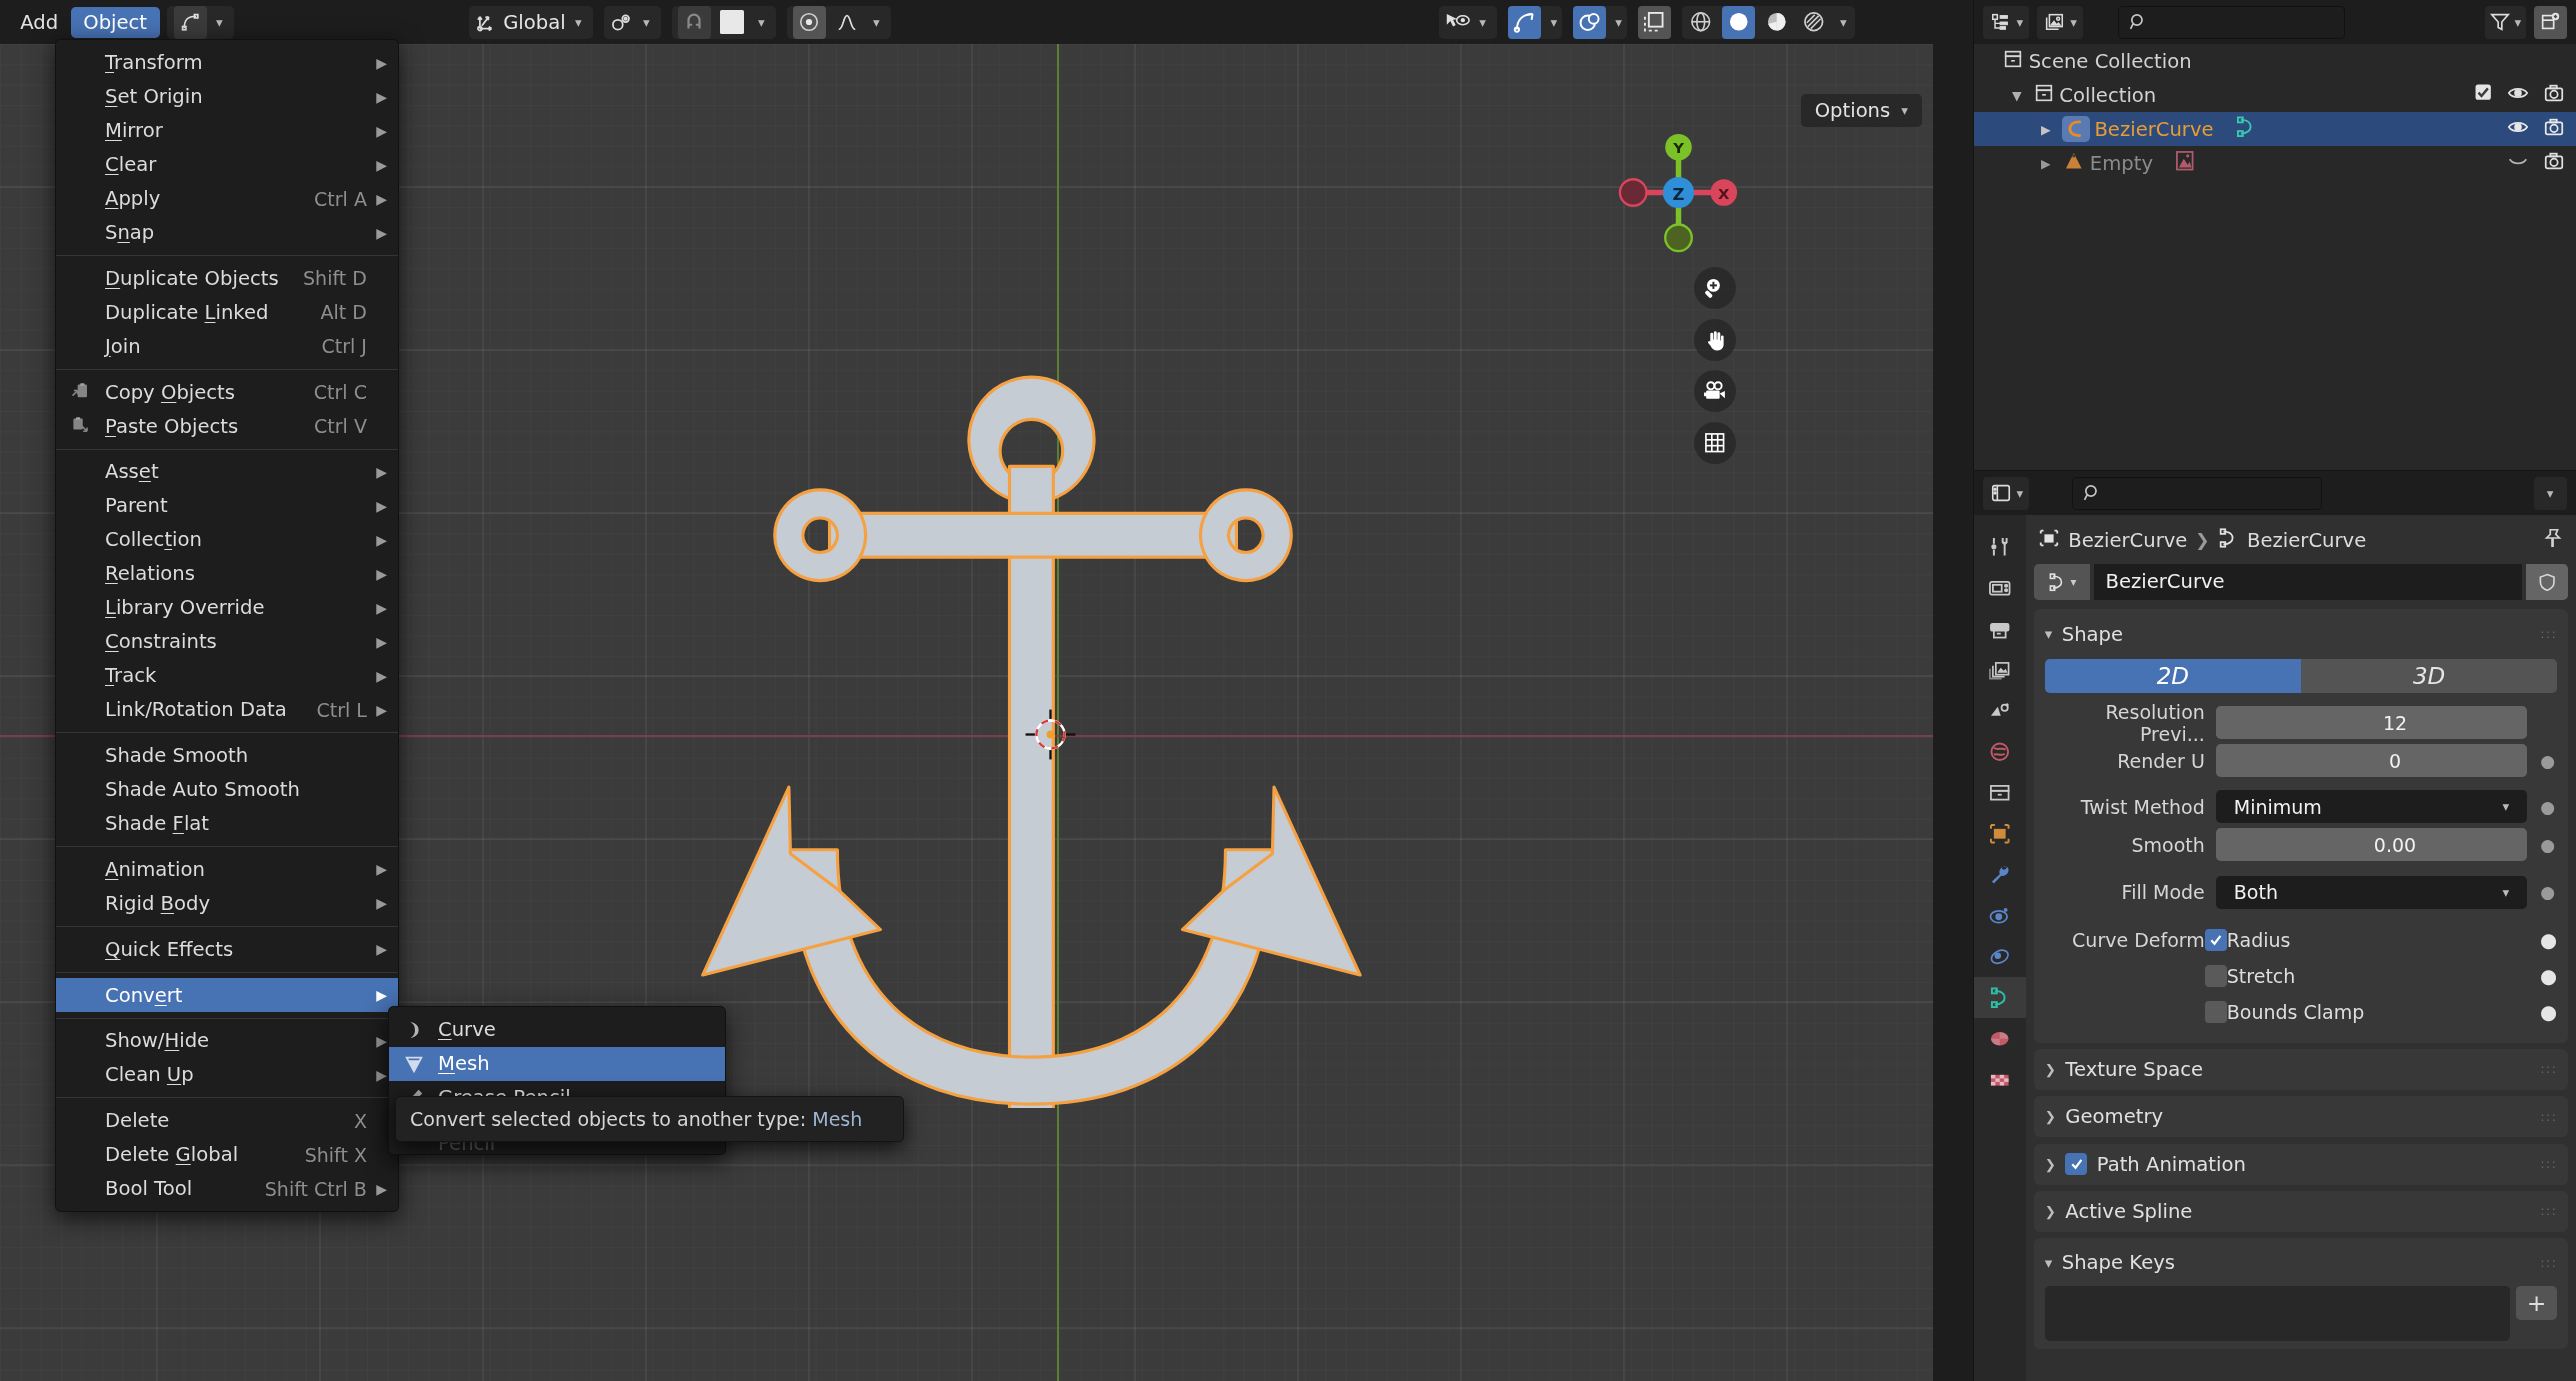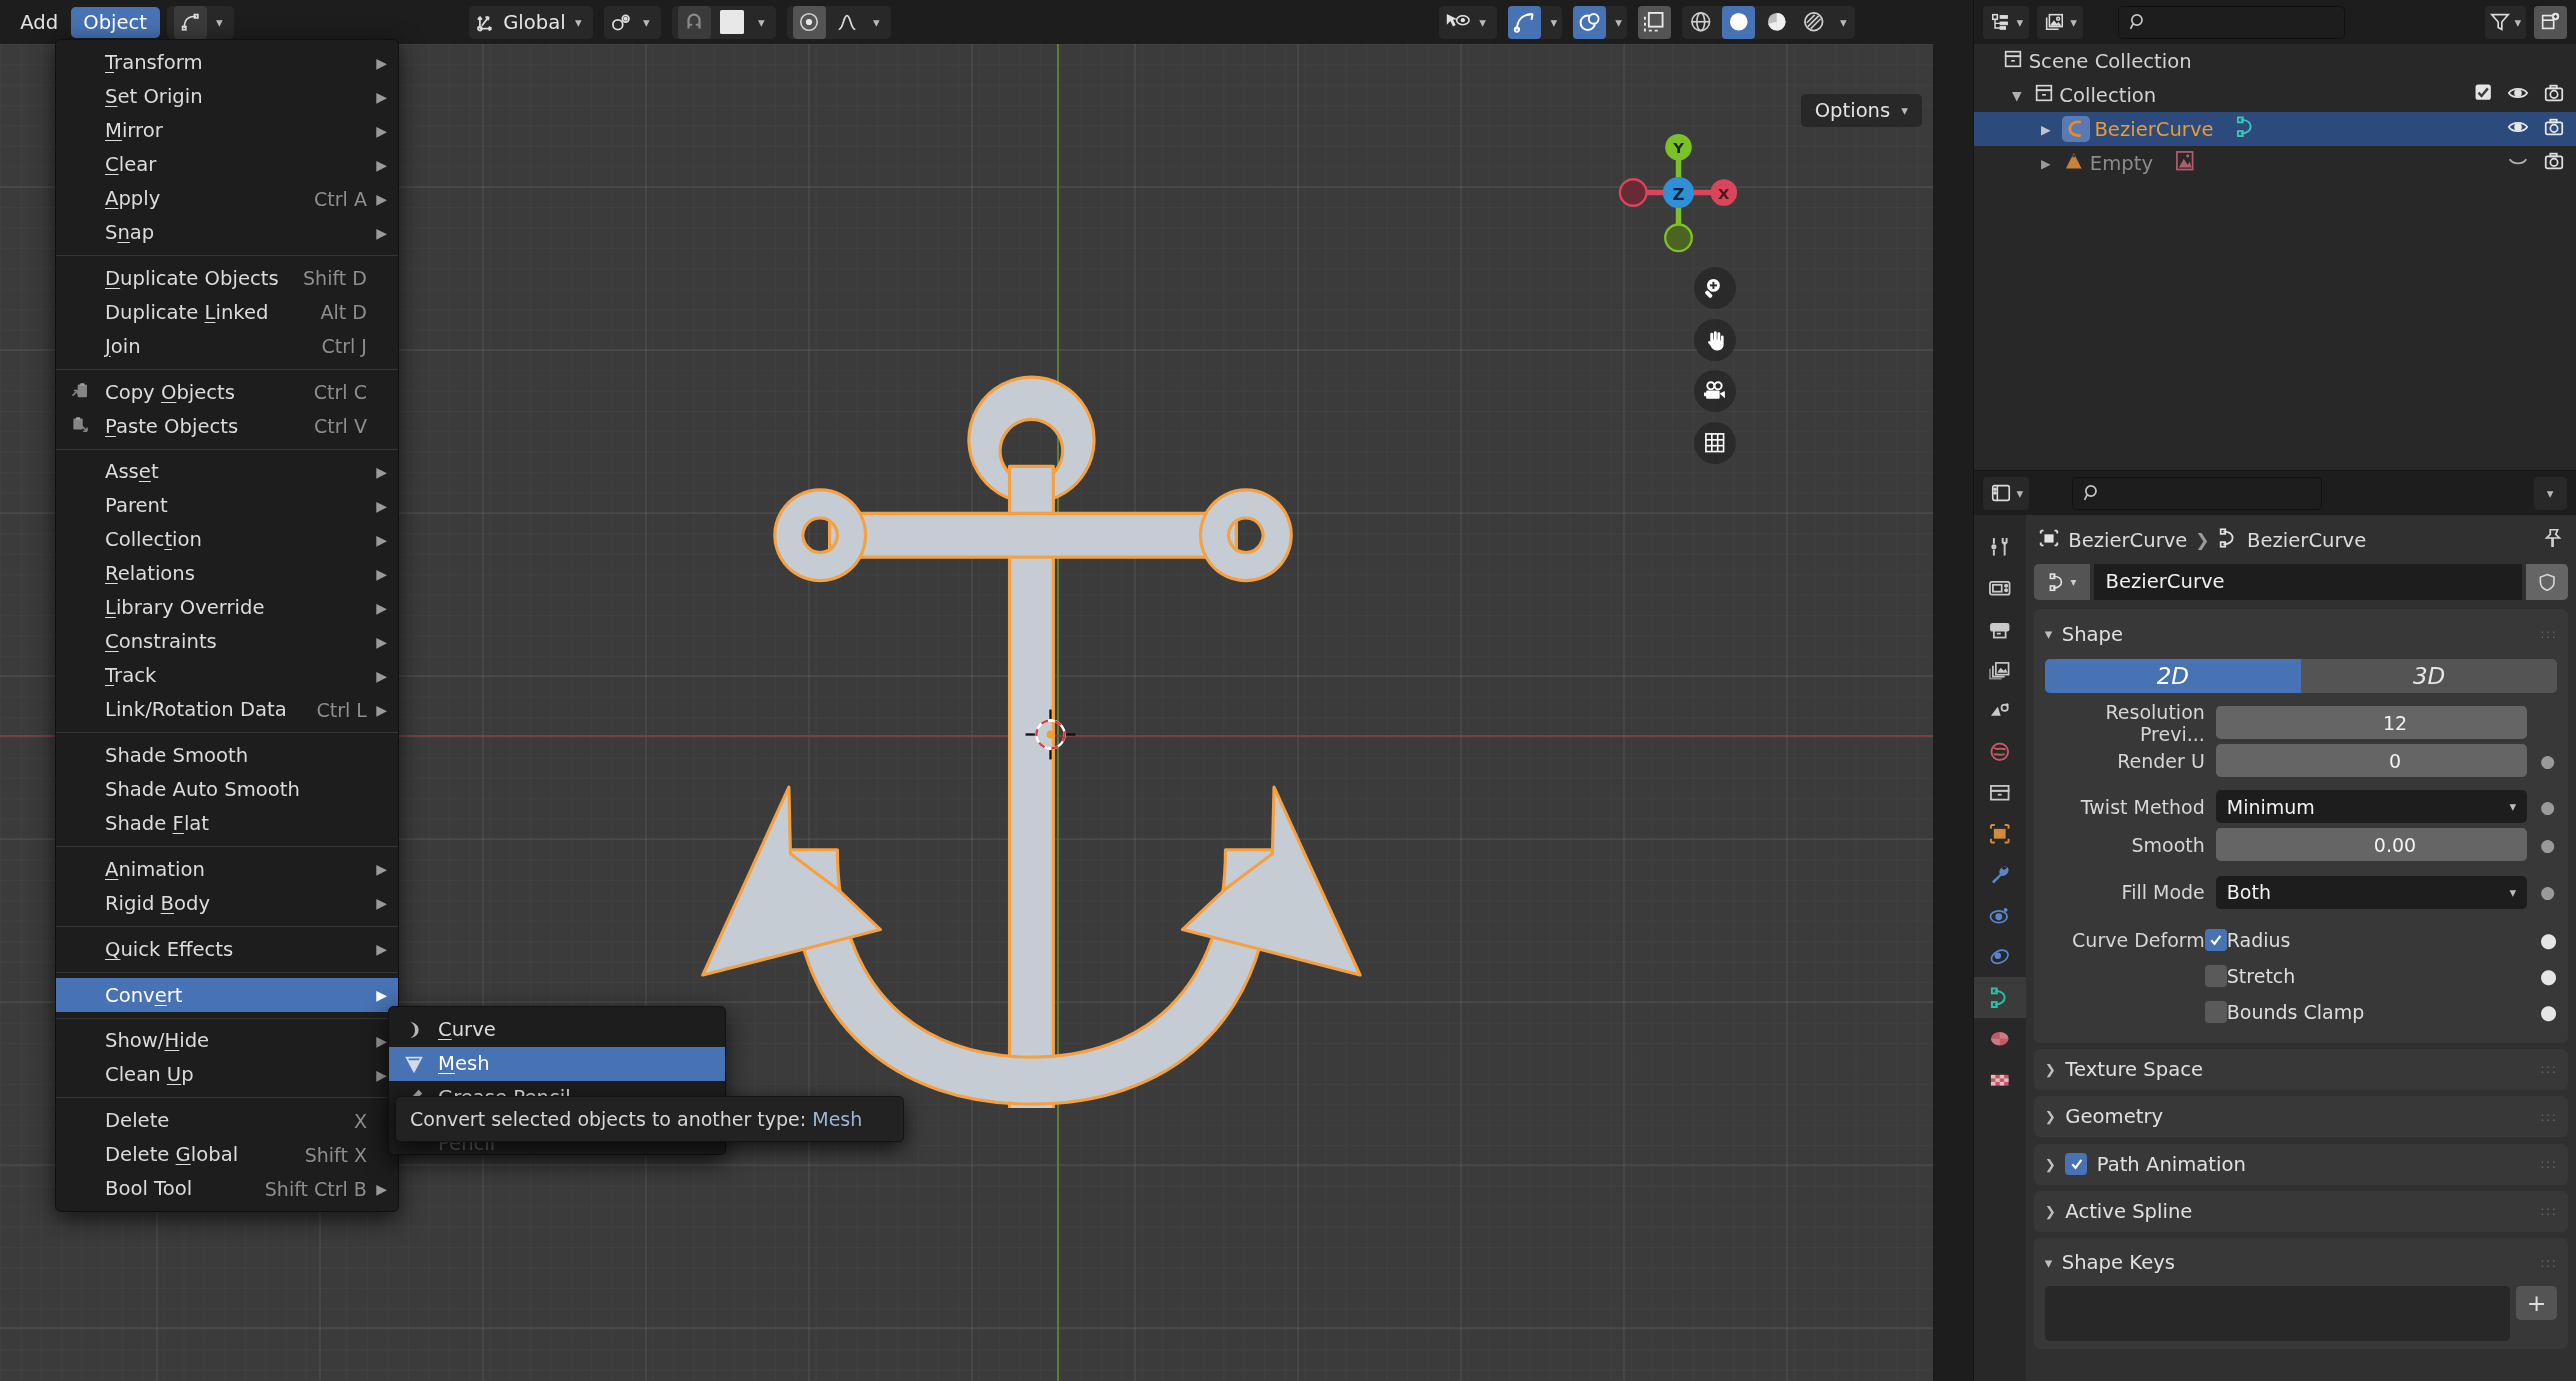--- a/index.html
+++ b/index.html
@@ -214,21 +214,21 @@
   .namefield .nf-sh { width:42px; height:36px; background:#656565; border-radius:0 4.7px 4.7px 0; display:flex; align-items:center; justify-content:center;}
   .pbox { background:#383838; border-radius:6.3px; padding:7.8px 11px 12.5px 11px; margin-bottom:6.3px; }
   .pbox-hdr { display:flex; align-items:center; gap:9.4px; font-size:19.6px; color:#e0e0e0; height:34px; }
   .pbox-hdr .grip { margin-left:auto; color:#6a6a6a; font-size:11.7px; letter-spacing:1.6px; line-height:6.3px;}
   .toggle2 { display:flex; height:34px; border-radius:4.7px; overflow:hidden; margin:7.8px 0 11px 0;}
   .toggle2 div { flex:1; display:flex; align-items:center; justify-content:center; font-size:23px; background:#545454; color:#e6e6e6;font-style:italic;}
   .toggle2 div.on { background:#4772b3; color:#fff; }
   .prow { display:flex; align-items:center; height:38px; gap:11px; }
   .prow .plab { width:160px; text-align:right; font-size:19px; color:#d6d6d6; }
   .prow .pval { flex:1; height:33px; background:#656565; border-radius:4.7px; display:flex; align-items:center; justify-content:center; font-size:19px; color:#f2f2f2;padding-left:47px;}
-  .prow .pval.dark { background:#1d1d1d; justify-content:flex-start; padding:0 11px; }
+  .prow .pval.dark { background:#1d1d1d; justify-content:flex-start; padding:0 18px; }
   .prow .pdot { width:19px; flex:0 0 19px; text-align:center; color:#9a9a9a; font-size:17px; }
   .cbrow { display:flex; align-items:center; height:36px; }
   .cbrow .plab { width:160px; text-align:right; font-size:19px; color:#d6d6d6; }
   .cb { width:22px; height:22px; border-radius:3.9px; background:#5a5a5a; display:flex; align-items:center; justify-content:center;}
   .cb.on { background:#4772b3; }
   .cb-lbl { font-size:19px; color:#dedede; }
   .collapsed {
     background:#383838; border-radius:6.3px; height:41px; margin-bottom:6.3px;
     display:flex; align-items:center; gap:9.4px; padding:0 11px; font-size:19.6px; color:#e0e0e0;
   }

